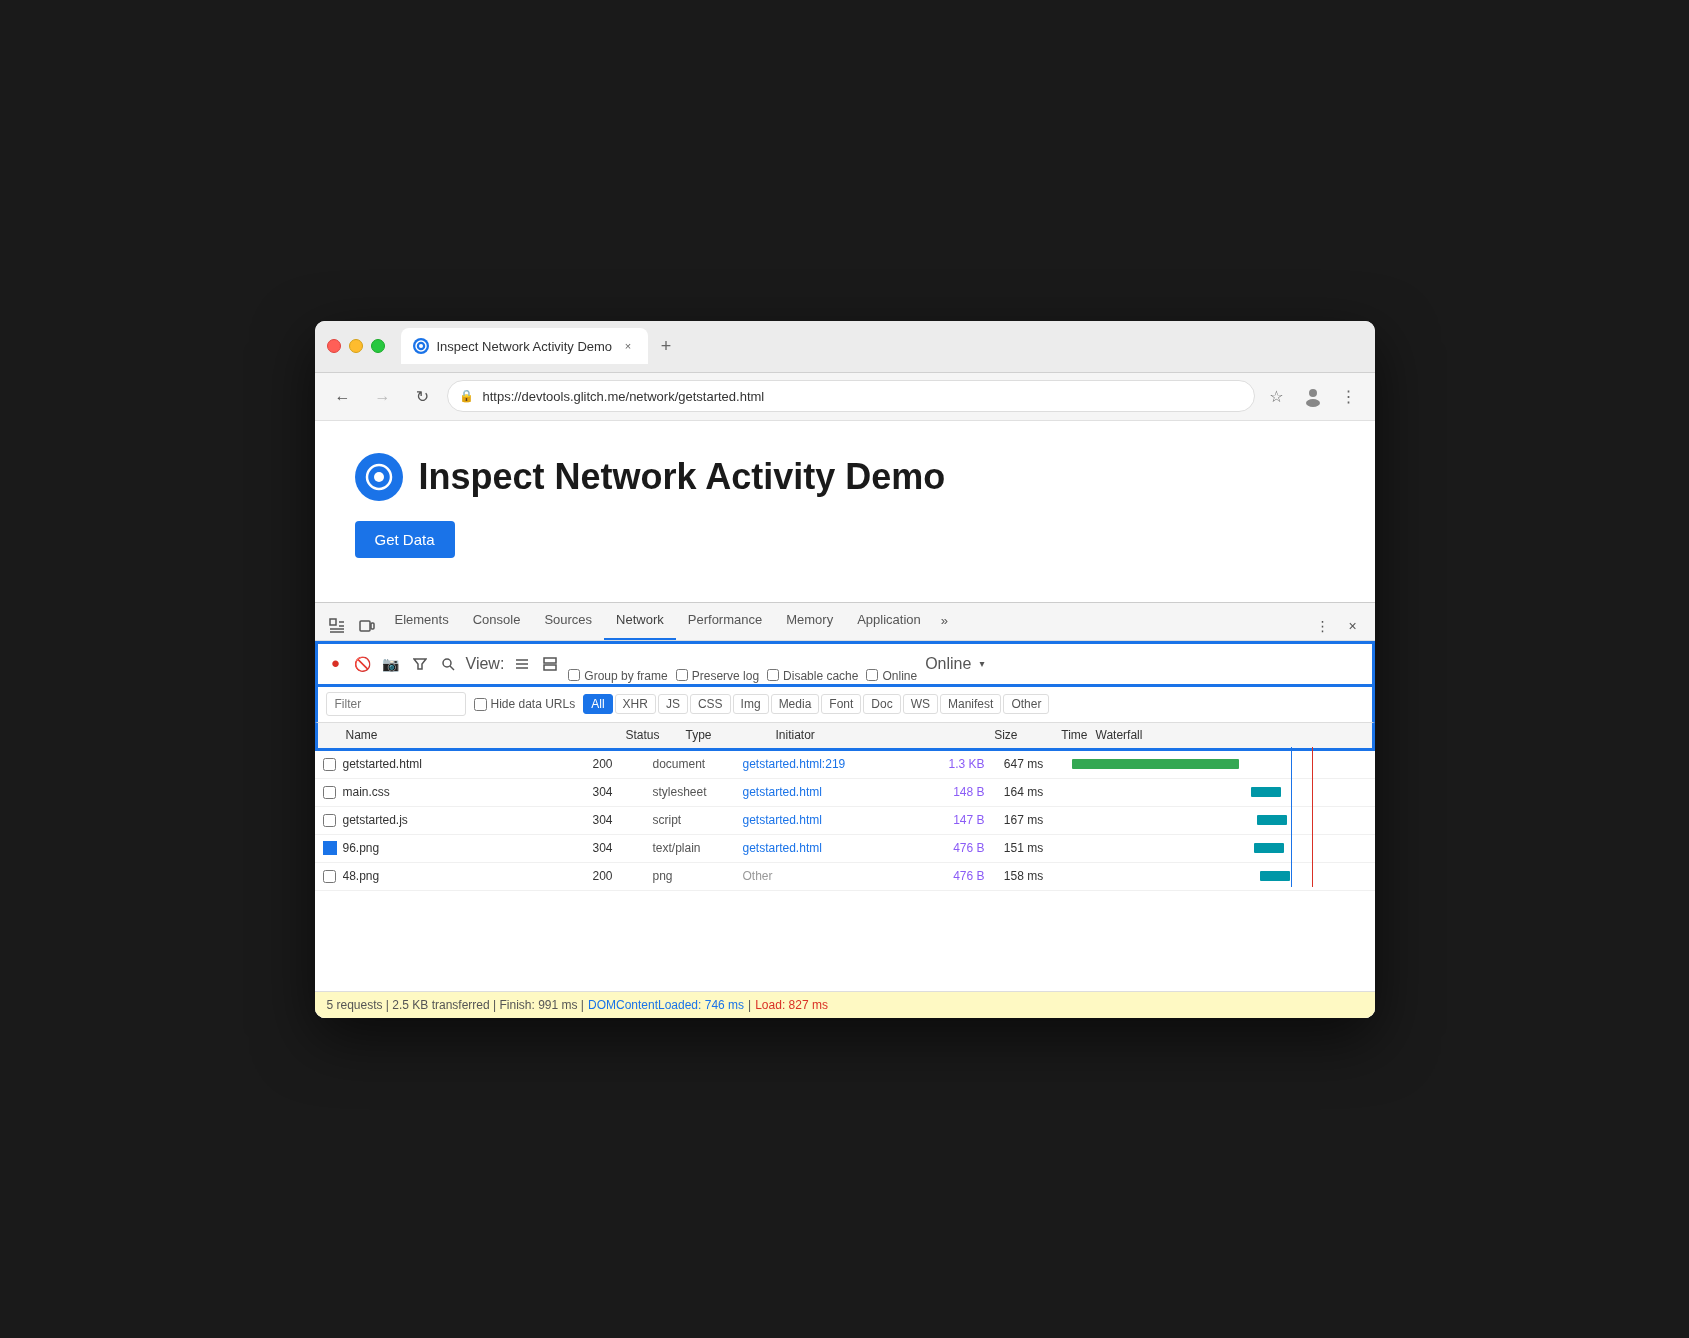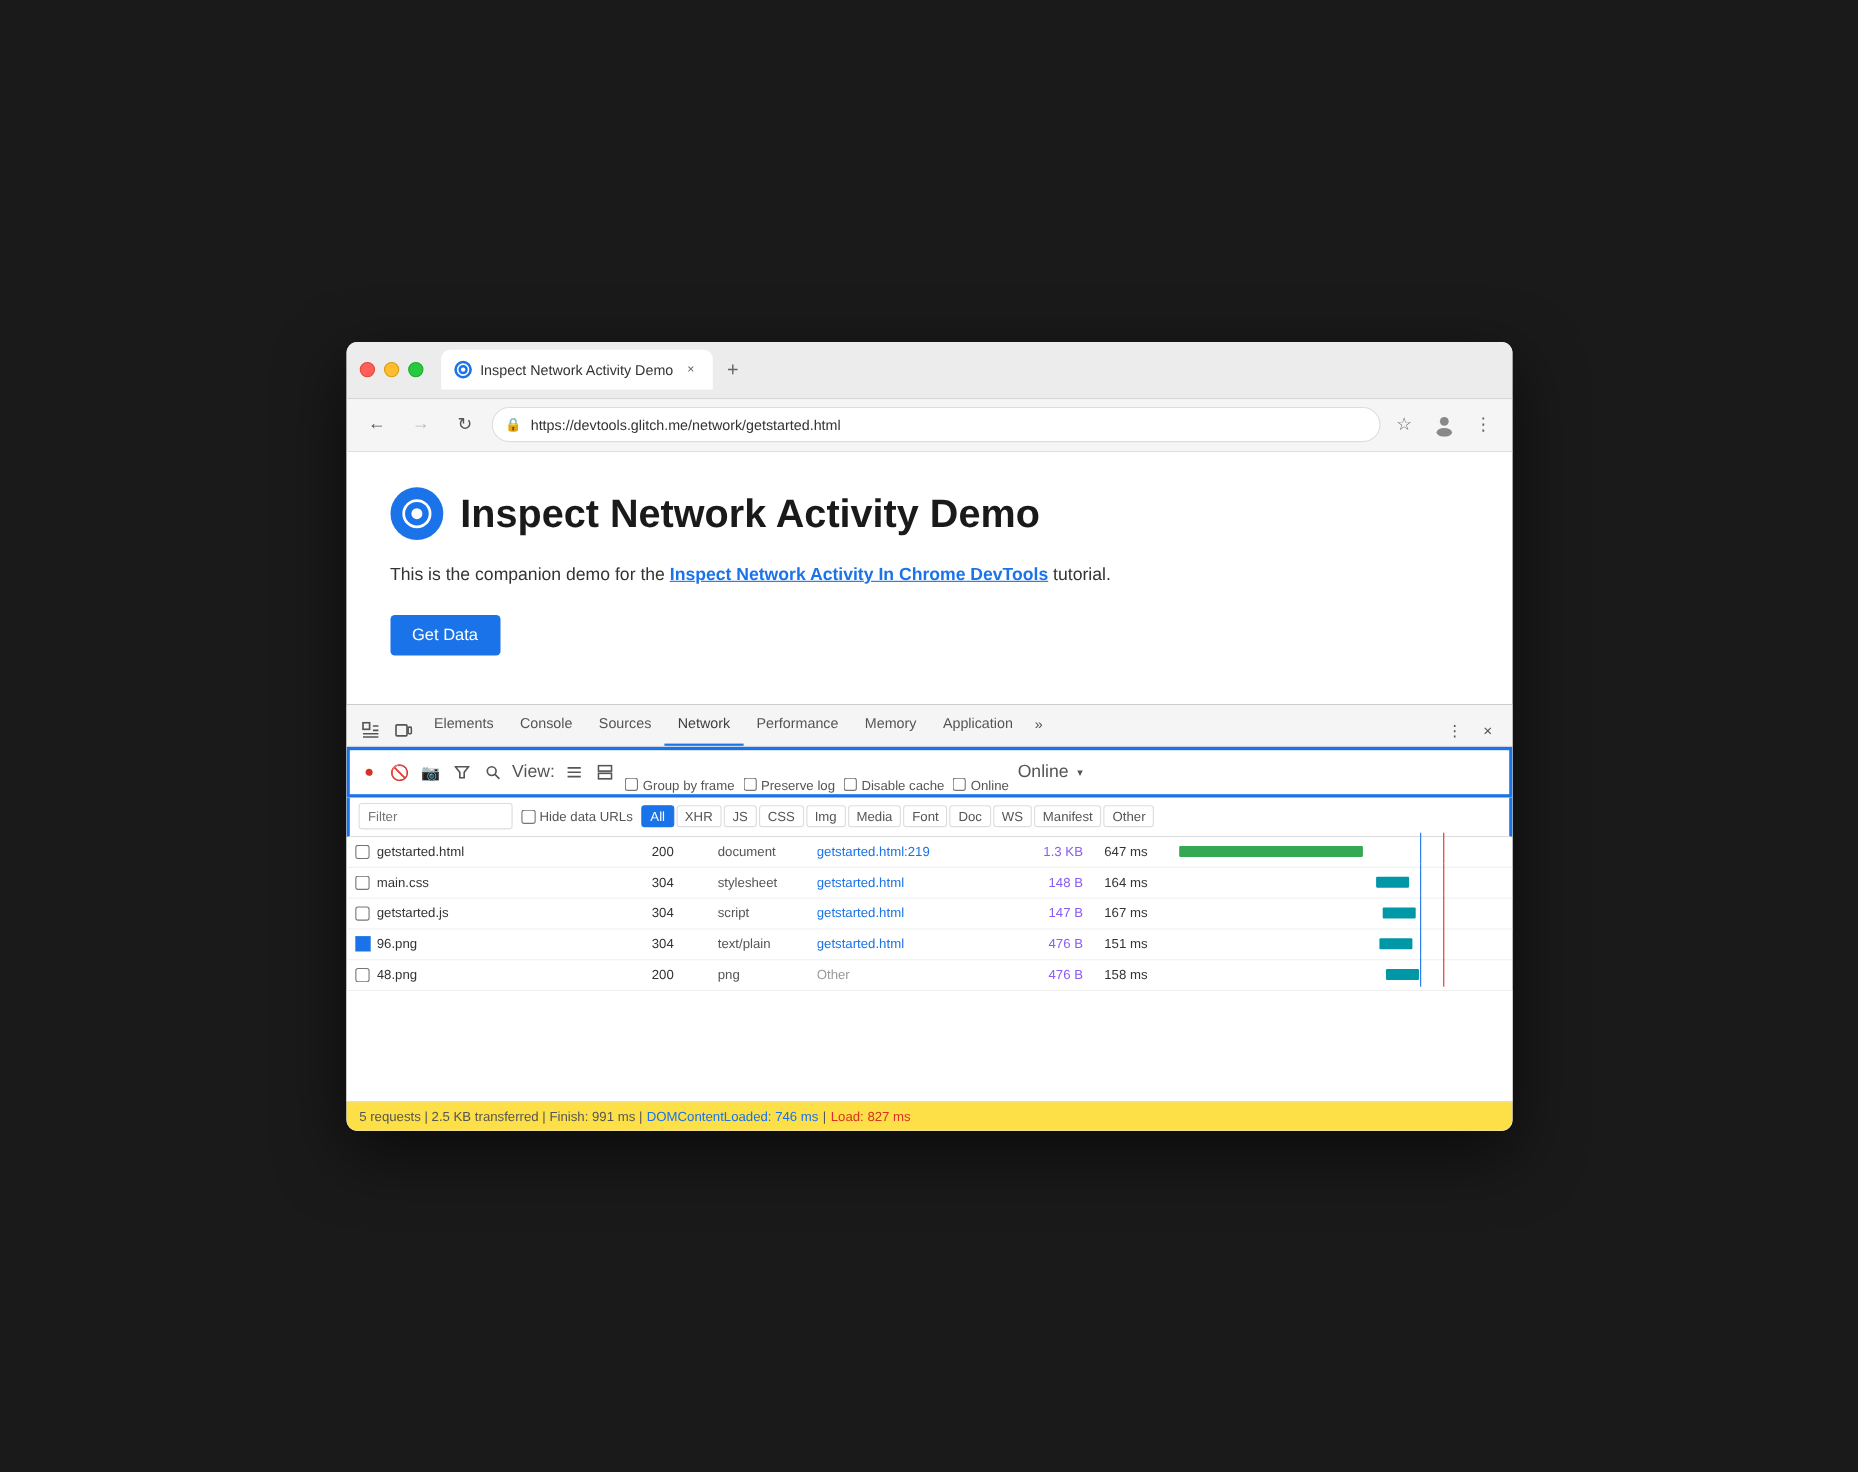--- a/index.html
+++ b/index.html
@@ -394,21 +394,21 @@
       height: 10px;
       border-radius: 1px;
       position: absolute;
     }
     .waterfall-green { background: #34a853; }
     .waterfall-teal { background: #0097a7; }
     
     .network-empty { height: 100px; background: #fff; }
     
     .status-bar {
-      background: #fde047;
+      background: #fef9c3;
       border-top: 1px solid #ddd;
       padding: 6px 12px;
       font-size: 12px;
       color: #555;
       display: flex;
       align-items: center;
       gap: 4px;
     }
     .status-link-blue { color: #1a73e8; }
     .status-link-red { color: #d93025; }
@@ -468,23 +468,20 @@
   <div class="page-content">
     <div class="page-header">
       <div class="page-favicon">
         <svg width="28" height="28" viewBox="0 0 28 28">
             <circle cx="14" cy="14" r="12" fill="none" stroke="white" stroke-width="2.5"></circle>
             <circle cx="14" cy="14" r="5" fill="white"></circle>
           </svg>
       </div>
       <h1 class="page-title">Inspect Network Activity Demo</h1>
     </div>
-    <p class="page-description">
-      <span>This is the companion demo for the </span><a class="page-link">Inspect Network Activity In Chrome DevTools</a><span> tutorial.</span>
-    </p>
     <button class="get-data-btn">Get Data</button>
   </div>
 
   <div class="devtools">
 
     <div class="devtools-header">
       <div class="devtools-icon-btn">
         <svg width="16" height="16" viewBox="0 0 16 16">
             <rect x="1" y="1" width="6" height="6" fill="none" stroke="#555" stroke-width="1.5"></rect>
             <line x1="10" y1="4" x2="15" y2="4" stroke="#555" stroke-width="1.5"></line>
@@ -592,20 +589,30 @@
         <button class="filter-btn">Img</button>
         <button class="filter-btn">Media</button>
         <button class="filter-btn">Font</button>
         <button class="filter-btn">Doc</button>
         <button class="filter-btn">WS</button>
         <button class="filter-btn">Manifest</button>
         <button class="filter-btn">Other</button>
       </div>
     </div>
 
+    <div class="table-header-row">
+      <div style="width:20px;"></div>
+      <div class="col-name">Name</div>
+      <div class="col-status">Status</div>
+      <div class="col-type">Type</div>
+      <div class="col-initiator">Initiator</div>
+      <div class="col-size">Size</div>
+      <div class="col-time">Time</div>
+      <div class="col-waterfall">Waterfall</div>
+    </div>
 
     <div class="network-table">
 
       <div class="network-row">
         <div class="row-checkbox">
             <input type="checkbox" style="">
           </div>
         <div class="row-name">getstarted.html</div>
         <div class="row-status">200</div>
         <div class="row-type">document</div>

